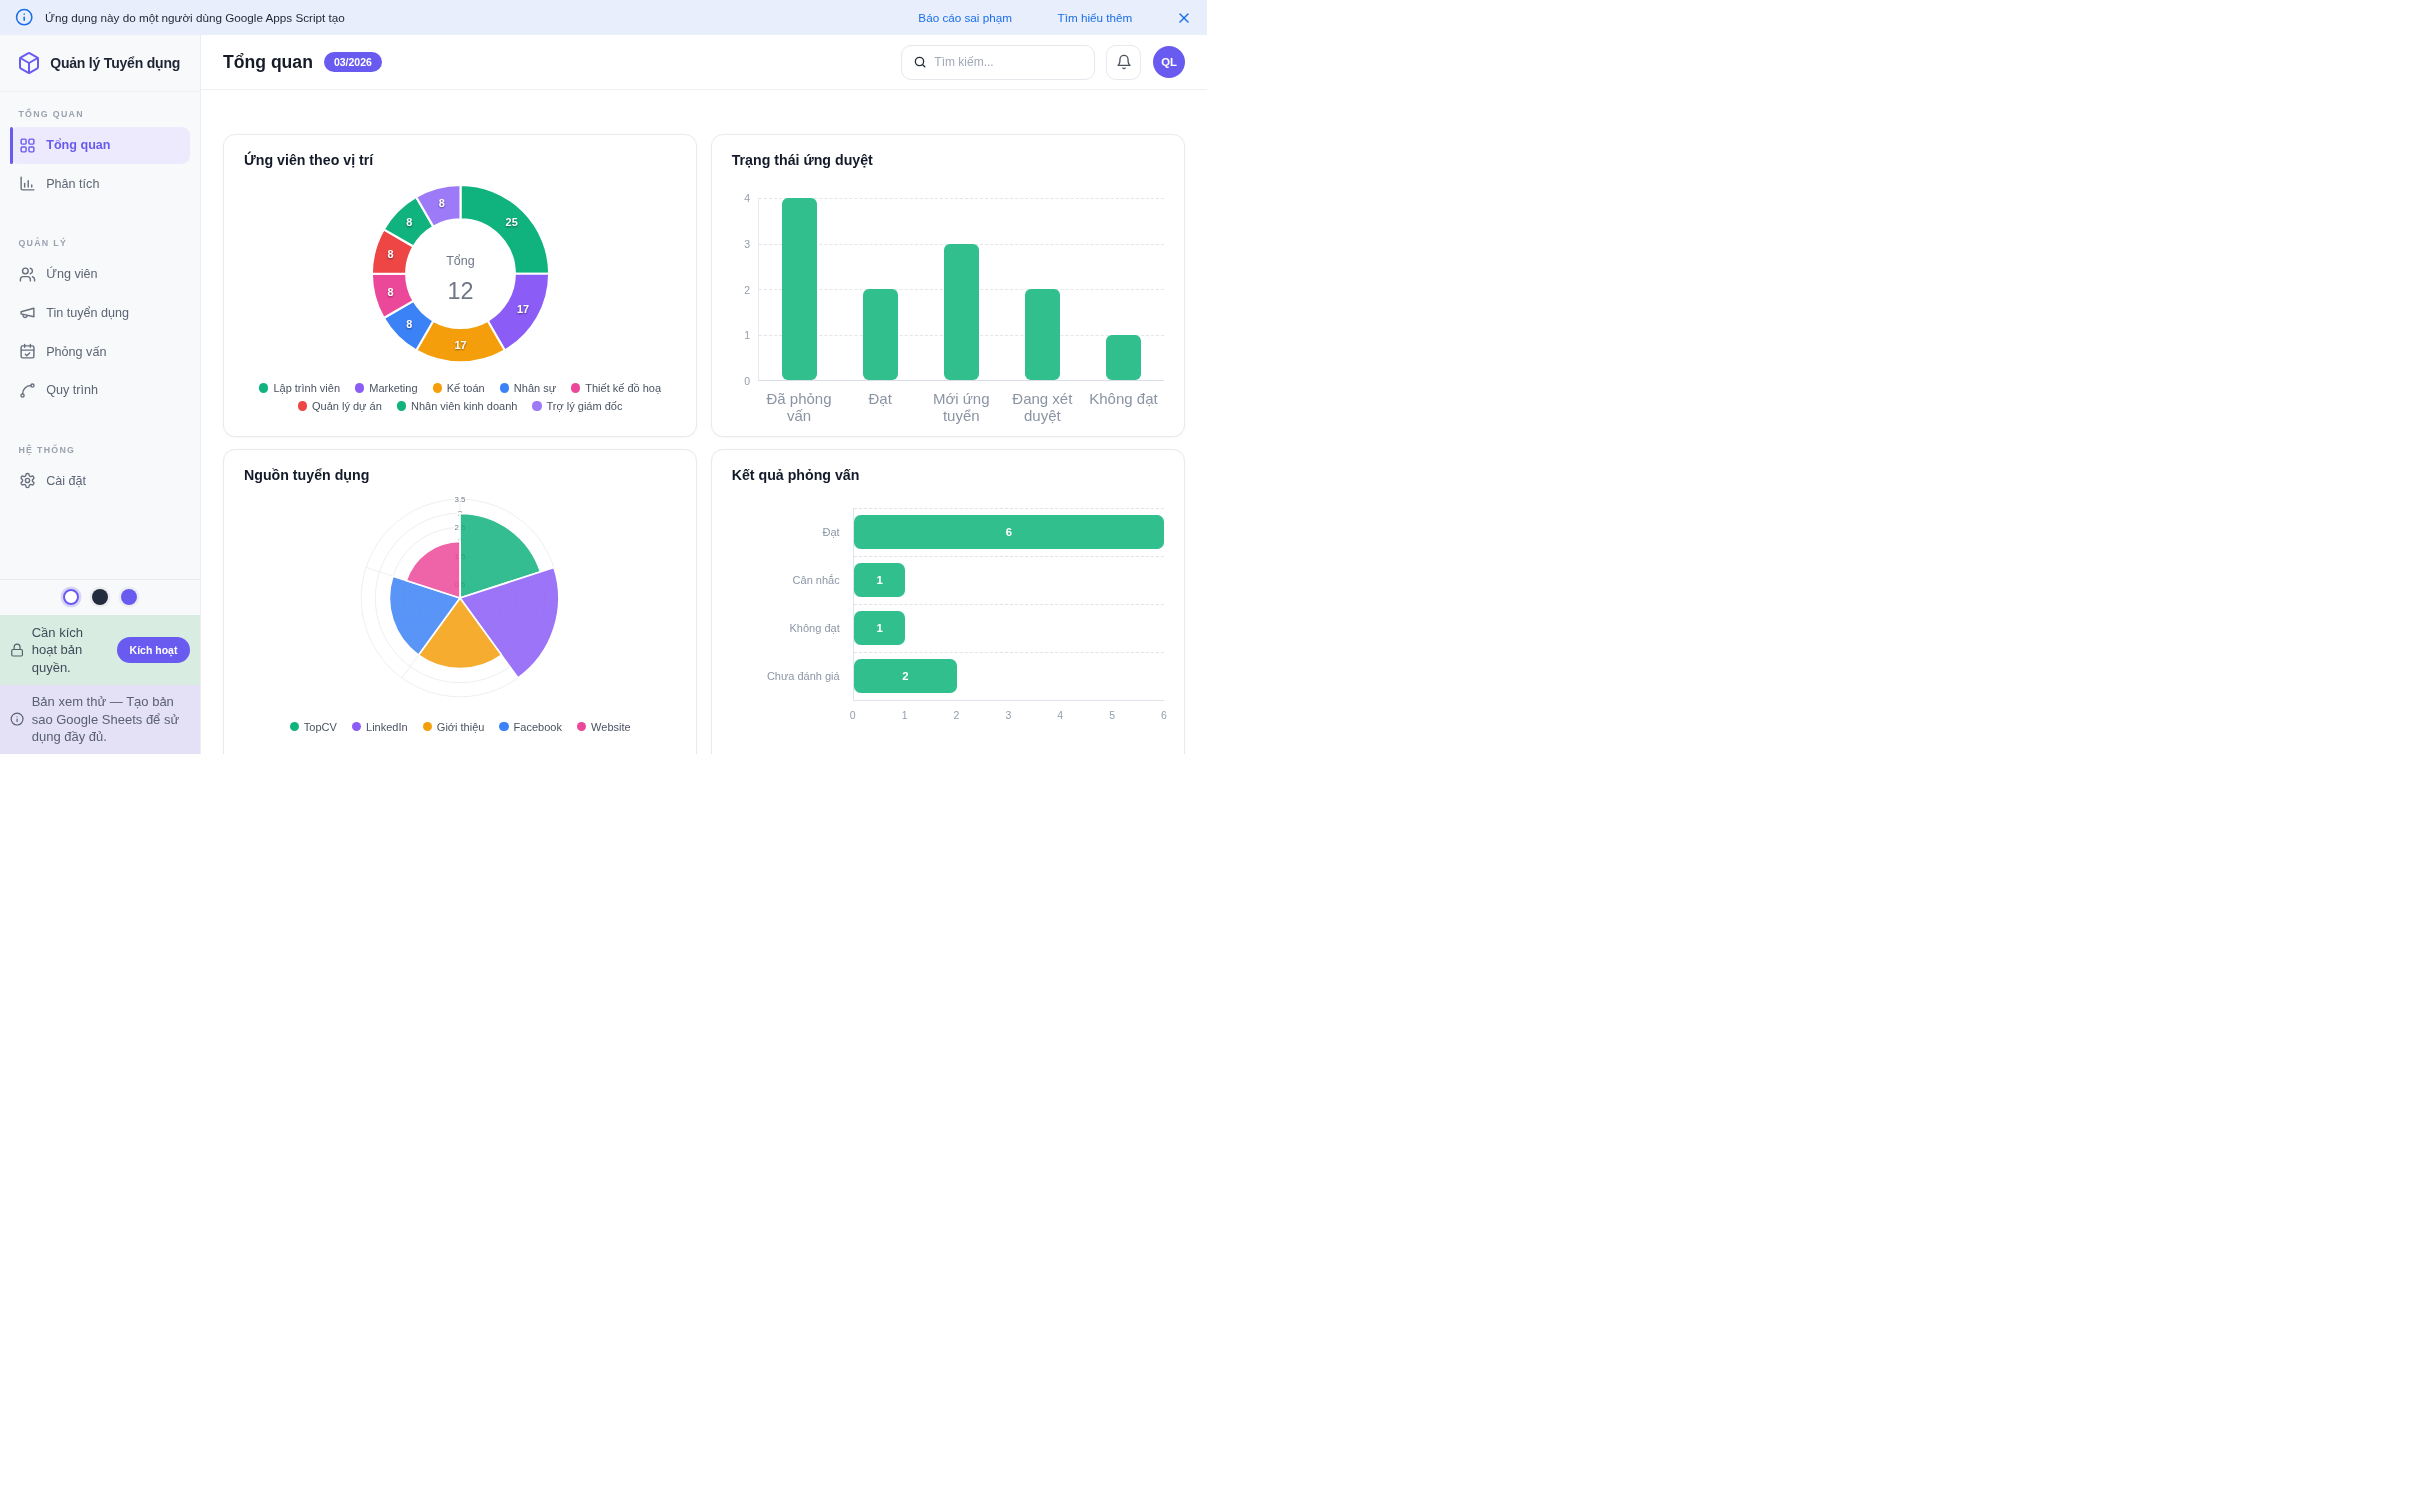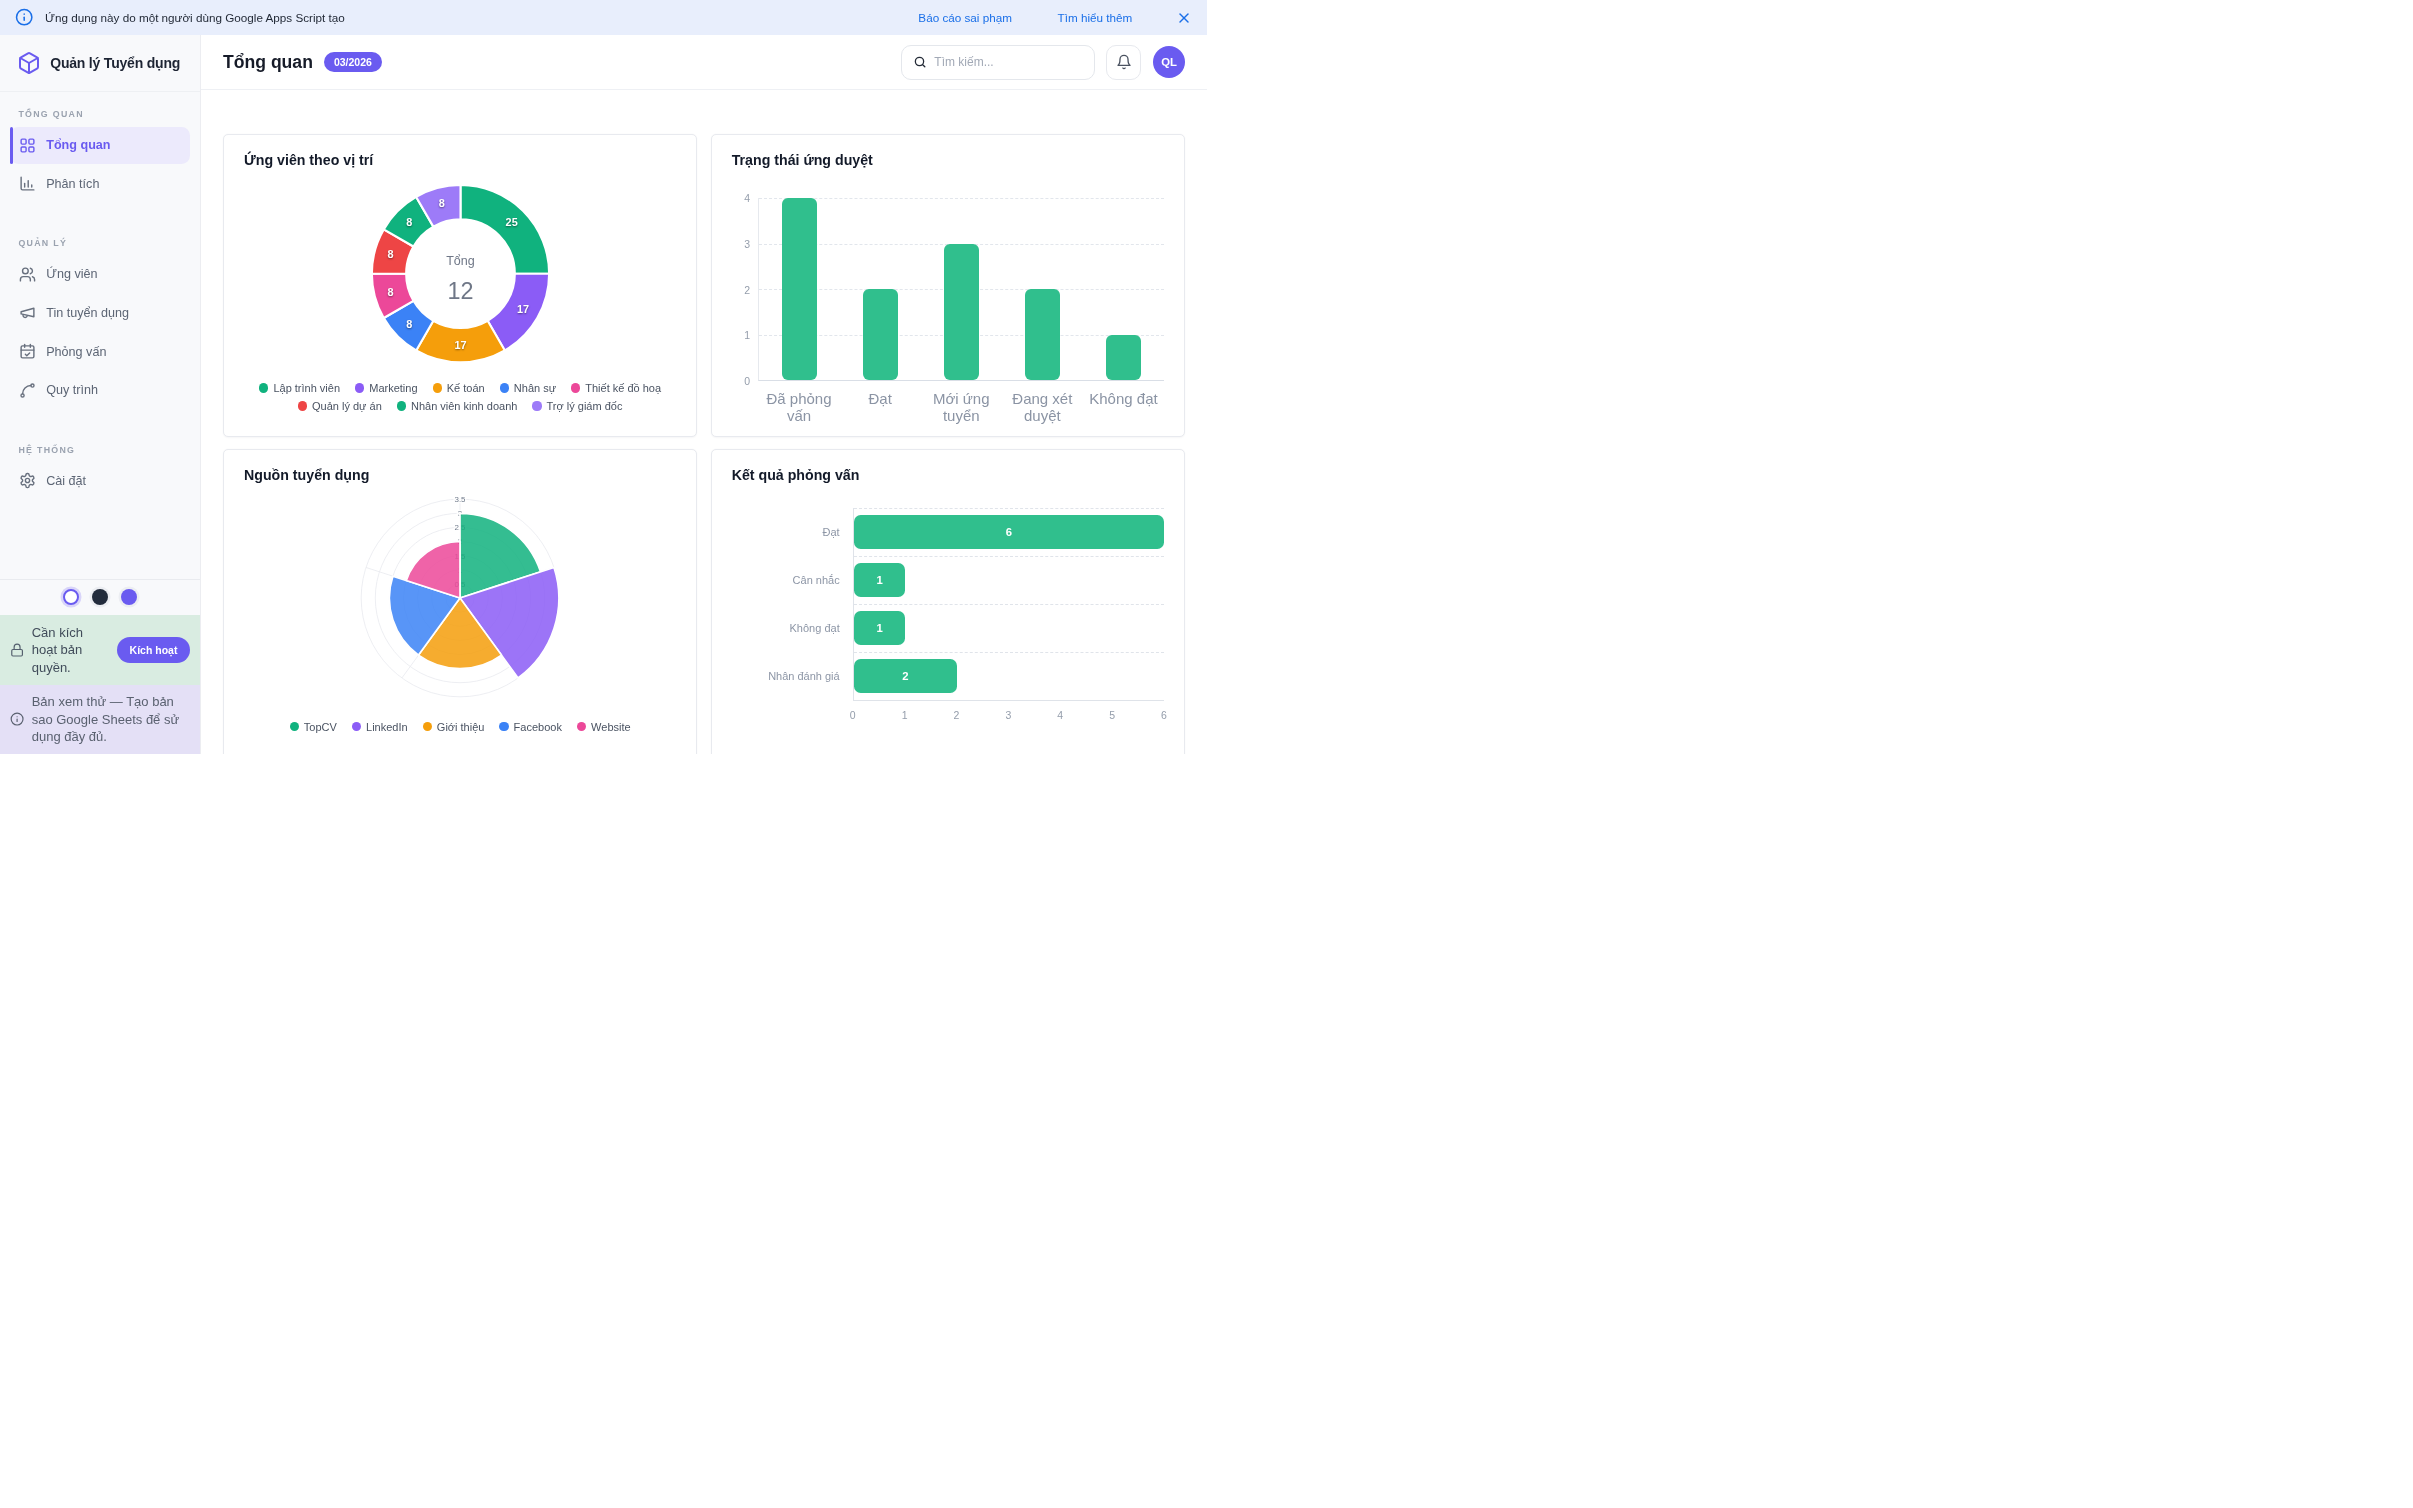--- a/index.html
+++ b/index.html
@@ -45,21 +45,21 @@
   .page-title { font-size: 17.6px; font-weight: 800; color: #161b28; }
   .badge { margin-left: 11px; background: #6a5bf0; color: #fff; font-size: 10.5px; font-weight: 700; padding: 4.2px 10px; border-radius: 837px; }
   .header-right { margin-left: auto; display: flex; align-items: center; gap: 11.7px; }
   .search { width: 194px; height: 35px; border: 0.8px solid #e4e7ec; border-radius: 10px; display: flex; align-items: center; gap: 7.5px; padding: 0 11px; background: #fff; }
   .search input { border: none; outline: none; font-size: 12px; color: #a16207; width: 100%; font-family: inherit; background: transparent; }
   .search input::placeholder { color: #a2a9b6; }
   .icon-btn { width: 35px; height: 35px; border: 0.8px solid #e7e9ee; border-radius: 10px; display: flex; align-items: center; justify-content: center; background: #fff; cursor: pointer; }
   .avatar { width: 32px; height: 32px; border-radius: 50%; background: #6a5bf0; color: #fff; font-size: 11.3px; font-weight: 700; display: flex; align-items: center; justify-content: center; cursor: pointer; }
 
   .content { flex: 1; padding: 44px 22px 0; display: grid; grid-template-columns: 1fr 1fr; grid-template-rows: 303px 360px; gap: 11.7px 13.4px; overflow: hidden; }
-  .card { background: #fff; border: 0.8px solid #e8eaef; border-radius: 5px; padding: 17px 20px; box-shadow: 0 0.8px 1.7px rgba(17,24,39,.04); min-width: 0; }
+  .card { background: #fff; border: 0.8px solid #e8eaef; border-radius: 12px; padding: 17px 20px; box-shadow: 0 0.8px 1.7px rgba(17,24,39,.04); min-width: 0; }
   .card-title { font-size: 14.2px; font-weight: 800; color: #131a29; }
 
   
   .donut-wrap { height: 204px; display: flex; justify-content: center; margin-top: 1.7px; }
   .slice-label { font-size: 13px; font-weight: 700; fill: #fff; text-shadow: 0 1px 2px rgba(0,0,0,.45); }
   .donut-center-top { font-size: 15px; fill: #6f7787; }
   .donut-center-val { font-size: 28px; fill: #6f7787; }
   .legend { display: flex; flex-direction: column; align-items: center; gap: 5.9px; margin-top: 8.4px; }
   .legend-row { display: flex; justify-content: center; gap: 15px; }
   .legend-item { display: flex; align-items: center; gap: 5px; cursor: pointer; }
@@ -456,21 +456,21 @@
                   <span>1</span>
                 </div>
               </div>
               <div class="hrow">
                 <div class="hrow-label">Không đạt</div>
                 <div class="hbar" style="width: 16.6667%; background: rgb(48, 191, 141);">
                   <span>1</span>
                 </div>
               </div>
               <div class="hrow">
-                <div class="hrow-label">Nhân đánh giá</div>
+                <div class="hrow-label">Chưa đánh giá</div>
                 <div class="hbar" style="width: 33.3333%; background: rgb(48, 191, 141);">
                   <span>2</span>
                 </div>
               </div>
             </div>
             <div class="hxlabels">
               <span style="left: 0%;">0</span>
               <span style="left: 16.6667%;">1</span>
               <span style="left: 33.3333%;">2</span>
               <span style="left: 50%;">3</span>

